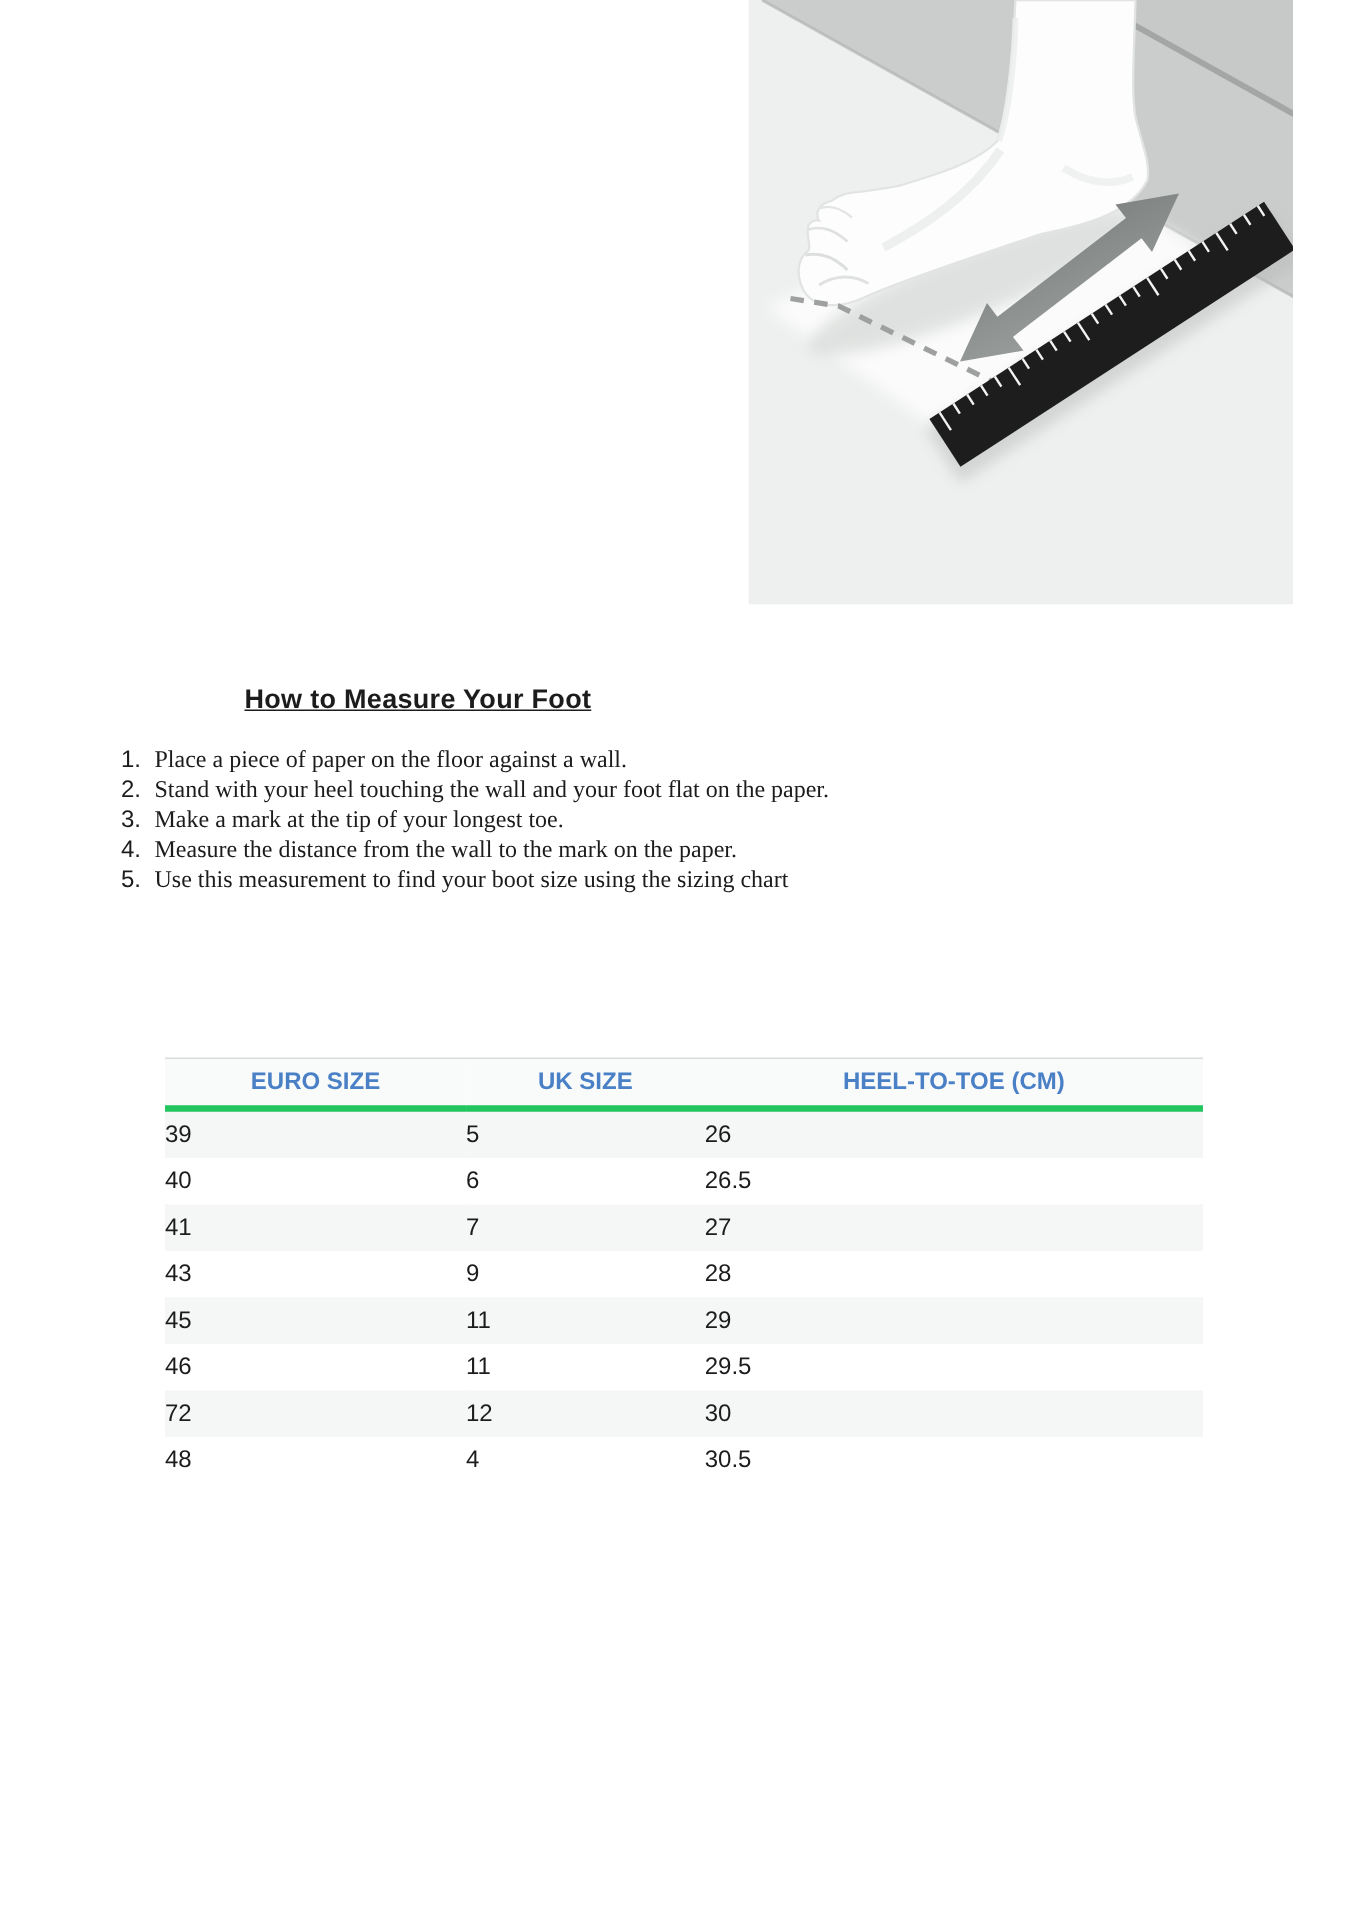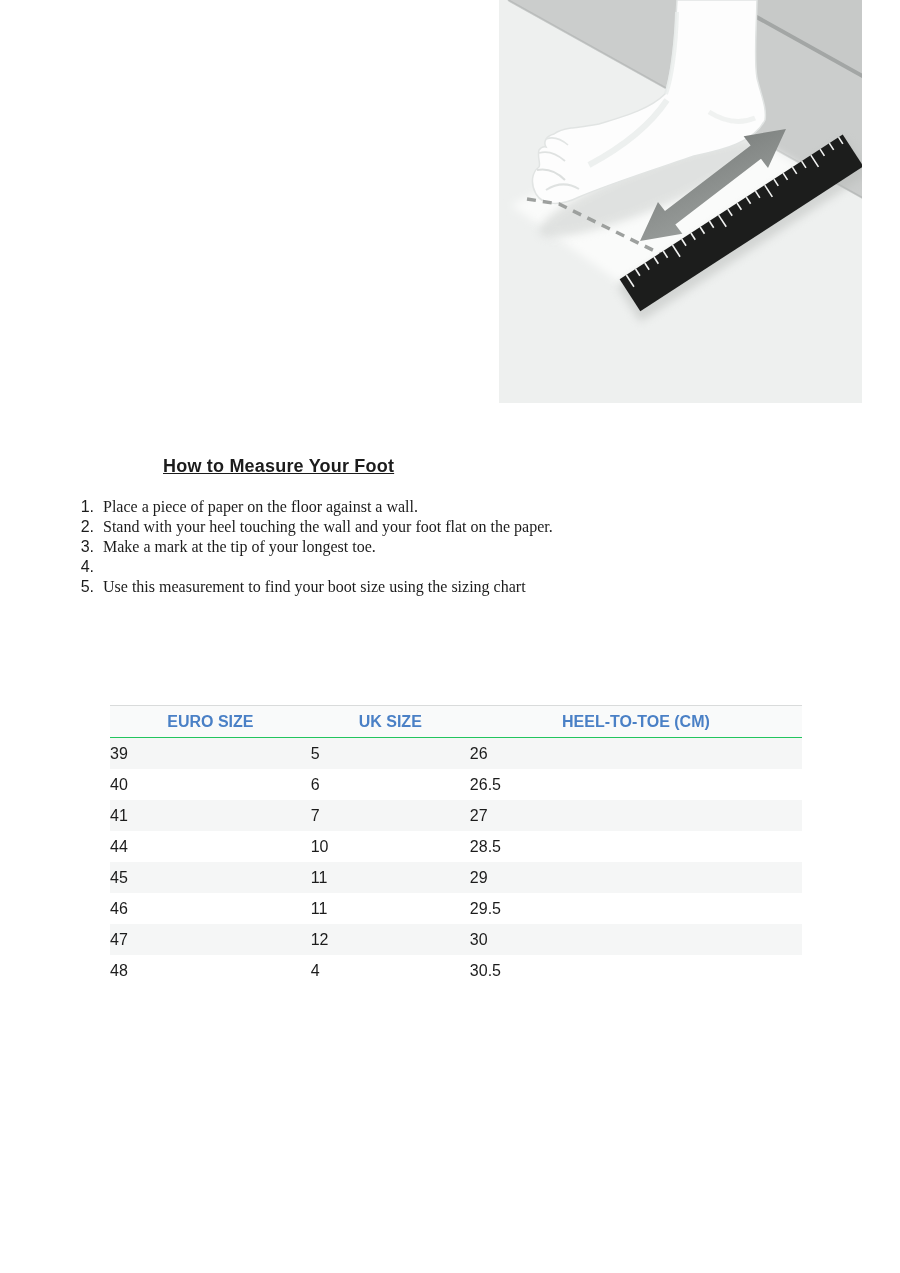--- a/index.html
+++ b/index.html
@@ -38,21 +38,21 @@
     color:var(--note-red);font-weight:bold;text-decoration:underline;
   }
   .size-table{
     position:absolute;left:110px;top:705px;width:692px;
     border-collapse:collapse;table-layout:fixed;
     font-size:16px;
   }
   .size-table th{
     height:31px;padding:0;text-align:center;vertical-align:middle;
     color:var(--accent-blue);font-weight:bold;background:var(--header-bg);
-    border-top:1px solid #d9dbdb;border-bottom:1px solid #22c55e;
+    border-top:1px solid #d9dbdb;border-bottom:4px solid #22c55e;
   }
   .size-table td{
     height:31px;padding:0;vertical-align:middle;
   }
   .size-table tbody tr:nth-child(odd){background:var(--alt-row);}
 </style>
 </head>
 <body>
 
 <div class="page">
@@ -156,20 +156,21 @@
     <div class="step">
       <span class="step-num">2.</span>
       <span class="step-text">Stand with your heel touching the wall and your foot flat on the paper.</span>
     </div>
     <div class="step">
       <span class="step-num">3.</span>
       <span class="step-text">Make a mark at the tip of your longest toe.</span>
     </div>
     <div class="step">
       <span class="step-num">4.</span>
+      <span class="step-text">Measure the distance from the wall to the mark on the paper.</span>
     </div>
     <div class="step">
       <span class="step-num">5.</span>
       <span class="step-text">Use this measurement to find your boot size using the sizing chart</span>
     </div>
   </div>
 
 
   <table class="size-table">
     <colgroup>
@@ -194,36 +195,36 @@
           <td>40</td>
           <td>6</td>
           <td>26.5</td>
         </tr>
         <tr>
           <td>41</td>
           <td>7</td>
           <td>27</td>
         </tr>
         <tr>
-          <td>44</td>
-          <td>10</td>
-          <td>28.5</td>
+          <td>43</td>
+          <td>9</td>
+          <td>28</td>
         </tr>
         <tr>
           <td>45</td>
           <td>11</td>
           <td>29</td>
         </tr>
         <tr>
           <td>46</td>
           <td>11</td>
           <td>29.5</td>
         </tr>
         <tr>
-          <td>47</td>
+          <td>72</td>
           <td>12</td>
           <td>30</td>
         </tr>
         <tr>
           <td>48</td>
           <td>4</td>
           <td>30.5</td>
         </tr>
       </tbody>
   </table>

